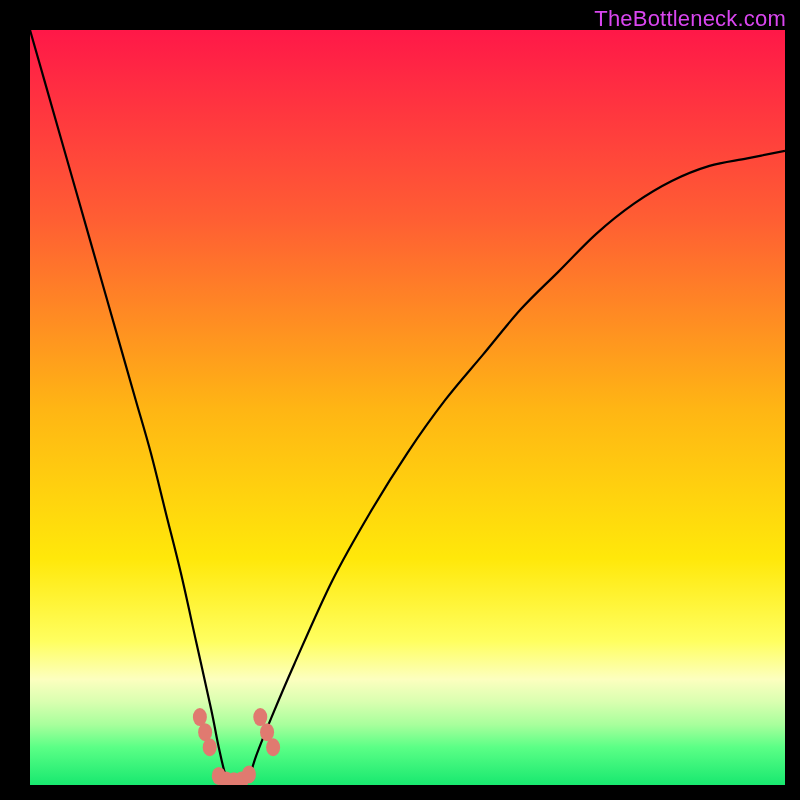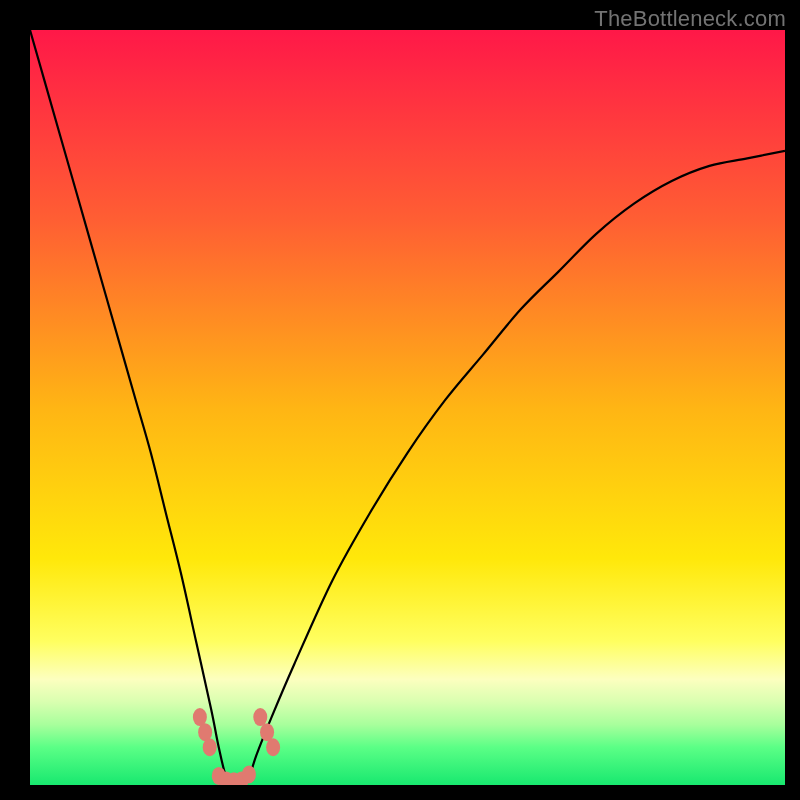--- a/index.html
+++ b/index.html
@@ -22,21 +22,21 @@
     left: 30px;
     top: 30px;
     width: 755px;
     height: 755px;
     overflow: hidden;
   }
   .watermark {
     position: absolute;
     top: 6px;
     right: 14px;
-    color: #737373;
+    color: #d946ef;
     font-size: 22px;
     font-weight: 500;
     letter-spacing: 0.2px;
   }
 </style>
 </head>
 <body>
 
 <div class="frame">
   <div class="watermark">TheBottleneck.com</div>

